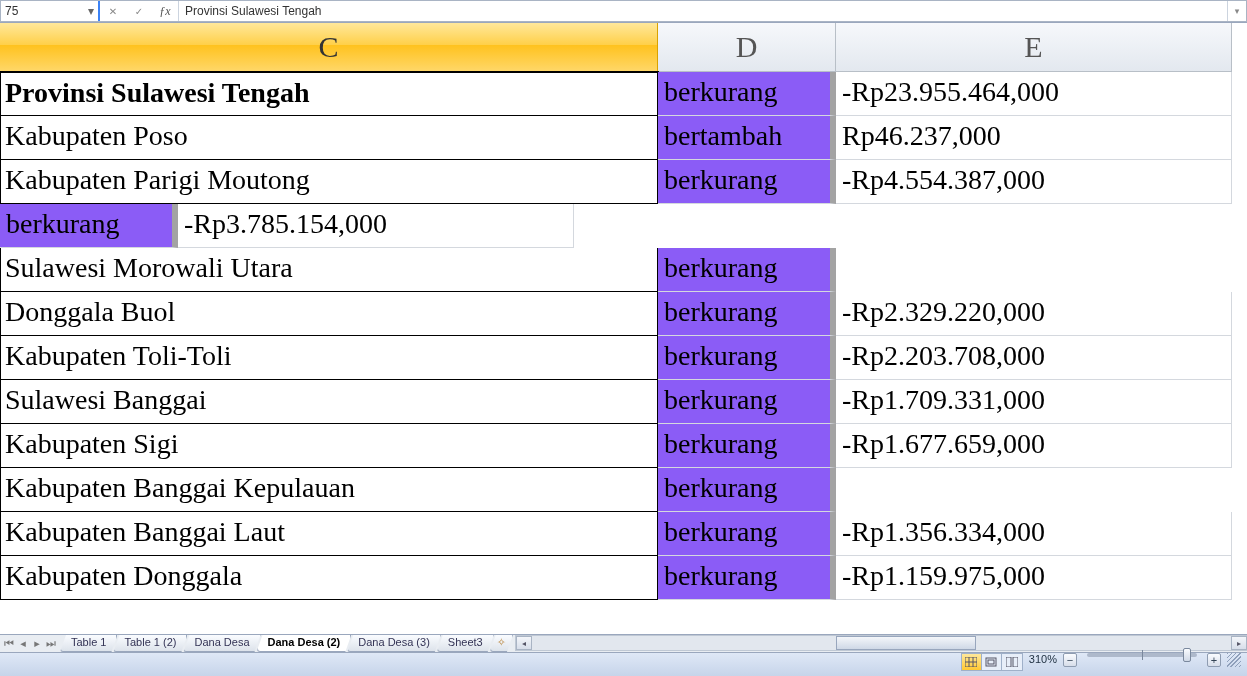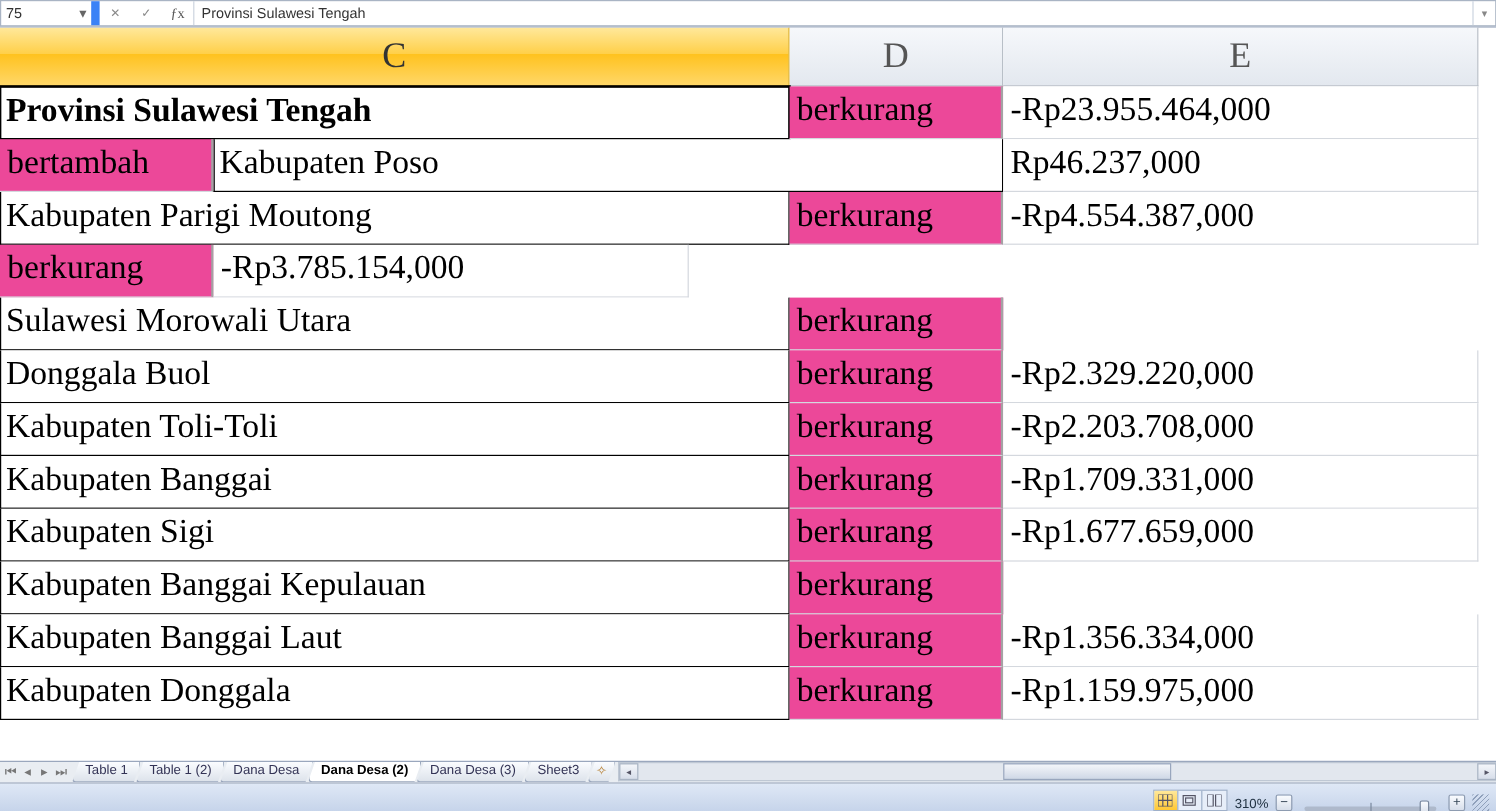--- a/index.html
+++ b/index.html
@@ -1,25 +1,25 @@
 <!DOCTYPE html>
 <html><head>
 <meta charset="utf-8">
 <style>
   html,body{margin:0;padding:0;width:1247px;height:676px;font-family:"Times New Roman",serif;background:#fff;overflow:hidden}
   *{box-sizing:border-box}
 
   
   .formula-bar{height:22px;border:1px solid #a9b4c4;background:#fff;display:flex;align-items:stretch;font-family:"Segoe UI",Tahoma,sans-serif;font-size:12px;color:#333}
-  .namebox-wrap{display:flex;align-items:center;border-right:7px solid #3b82f6;width:82px}
+  .namebox-wrap{display:flex;align-items:center;border-right:2px solid #3b82f6;width:99px}
   .namebox{flex:1;padding:0 4px;text-align:left}
   .namebox-dd{width:14px;height:20px;display:flex;align-items:center;justify-content:center;color:#666}
   .fb-btns{display:flex;align-items:center;border-right:1px solid #ccd4df}
   .fb-btn{width:26px;height:20px;display:flex;align-items:center;justify-content:center;color:#888}
-  .fb-fx{font-family:"Times New Roman",serif;color:#555}
+  .fb-fx{font-style:italic;font-family:"Times New Roman",serif;color:#555}
   .fb-input{flex:1;padding:0 6px;display:flex;align-items:center;border-right:1px solid #ccd4df}
   .fb-expand{width:18px;display:flex;align-items:center;justify-content:center;color:#888}
 
   
   .grid{position:relative;width:1247px;height:612px;overflow:hidden;border-top:1px solid #9aa7bd}
   .colhdrs{display:flex;height:49px}
   .colhdr{display:flex;align-items:center;justify-content:center;font-size:30px;font-family:"Times New Roman",serif;border-right:1px solid #b8bfc7;border-bottom:1px solid #b8bfc7;user-select:none}
   .colhdr.sel{
     background:linear-gradient(to bottom,#ffe89b 0%,#ffd04a 45%,#ffc21e 46%,#ffd768 100%);
     color:#333;border-right:1px solid #d9a200;border-bottom:1px solid #d9a200;
@@ -29,40 +29,40 @@
     color:#555
   }
   .rows{}
   .row{display:flex;height:44px}
   .cell{height:44px;font-size:28px;line-height:40px;white-space:nowrap;overflow:hidden}
   
   .cC{width:658px;border:1px solid #000;border-top:none;padding:0 6px 0 4px;background:#fff}
   .row:first-child .cC{border-top:1px solid #000}
   .row.active .cC{outline:2px solid #000;outline-offset:-1px}
   
-  .cD{width:178px;border-right:2px solid #a3a3a3;border-bottom:1px solid #d4d8de;padding:0 6px;background:#ec4899}
+  .cD{width:178px;border-right:6px solid #a3a3a3;border-bottom:1px solid #d4d8de;padding:0 6px;background:#8b5cf6}
   .cE{width:396px;border-right:1px solid #d4d8de;border-bottom:1px solid #d4d8de;padding:0 8px 0 6px;background:#fff}
   .bold{font-weight:bold}
 
   
   .tabs-bar{position:absolute;left:0;right:0;bottom:24px;height:18px;background:#e9edf2;border-top:1px solid #9aa7bd;display:flex;align-items:stretch;font-family:Tahoma,sans-serif;font-size:11px;color:#123}
   .tab-nav{display:flex;align-items:center;padding:0 2px;gap:0}
   .tab-nav span{width:14px;text-align:center;color:#777;cursor:default}
   .tab-scroll{display:flex;align-items:flex-end;flex:0 0 auto}
   .tab{position:relative;height:17px;padding:1px 10px 0 10px;margin-right:-4px;background:linear-gradient(to bottom,#fafcff,#dde3eb);border:1px solid #9aa7bd;border-top:none;border-radius:0 0 3px 3px;clip-path:polygon(6px 0,100% 0,calc(100% - 6px) 100%,0 100%);color:#335}
   .tab.active{background:#fff;font-weight:bold;color:#000;z-index:2}
   .tab.new{padding:1px 6px;color:#b9843a}
   .hscroll{flex:1;margin-left:6px;position:relative;background:#e2e7ee;border:1px solid #bfc8d4;border-right:none;height:16px}
   .hscroll .btn{position:absolute;top:0;width:16px;height:14px;background:linear-gradient(#f4f6fa,#d7deea);border:1px solid #a9b4c4;display:flex;align-items:center;justify-content:center;font-size:8px;color:#556}
   .hscroll .btn.l{left:0}
   .hscroll .btn.r{right:0}
   .hscroll .thumb{position:absolute;top:0;height:14px;background:linear-gradient(#f4f6fa,#cfd8e6);border:1px solid #98a6bd}
 
   
-  .status{position:absolute;left:0;right:0;bottom:0;height:24px;background:linear-gradient(to bottom,#dfe8f6 0%,#c6d4ea 100%);border-top:1px solid #9aa7bd;display:flex;align-items:flex-end;justify-content:flex-end;padding:0 6px;font-family:Tahoma,sans-serif;font-size:11px;color:#234;gap:6px}
+  .status{position:absolute;left:0;right:0;bottom:0;height:24px;background:linear-gradient(to bottom,#dfe8f6 0%,#c6d4ea 100%);border-top:1px solid #9aa7bd;display:flex;align-items:flex-start;justify-content:flex-end;padding:0 6px;font-family:Tahoma,sans-serif;font-size:11px;color:#234;gap:6px}
   .view-btns{display:flex;border:1px solid #9fb0c9;background:#e7eef9}
   .view-btn{width:20px;height:16px;border-right:1px solid #9fb0c9;display:flex;align-items:center;justify-content:center}
   .view-btn:last-child{border-right:none}
   .view-btn.active{background:linear-gradient(#ffe89b,#ffc833)}
   .zoom-slider{width:110px;height:4px;background:#aeb9cb;position:relative;border-radius:2px;margin:0 4px}
   .zoom-slider .tick{position:absolute;left:50%;top:-3px;width:1px;height:10px;background:#7a889d}
   .zoom-slider .thumb{position:absolute;top:-5px;width:8px;height:14px;background:linear-gradient(#fafcff,#cfd8e6);border:1px solid #7a889d;border-radius:2px}
   .zm-btn{width:14px;height:14px;border:1px solid #8e9cb1;background:linear-gradient(#fafcff,#d7deea);display:flex;align-items:center;justify-content:center;font-size:11px;line-height:1;color:#345;border-radius:2px}
   .resize-grip{width:14px;height:14px;background:repeating-linear-gradient(135deg,#8fa0bb 0 1px,transparent 1px 3px)}
   svg{display:block}
@@ -100,22 +100,22 @@
       <div class="colhdr norm" style="width: 178px;">D</div>
       <div class="colhdr norm" style="width: 396px;">E</div>
     </div>
   <div class="rows" id="rows">
       <div class="row active">
         <div class="cell cC bold">Provinsi Sulawesi Tengah</div>
         <div class="cell cD">berkurang</div>
         <div class="cell cE">-Rp23.955.464,000</div>
       </div>
       <div class="row">
+        <div class="cell cC">Kabupaten Poso</div>
         <div class="cell cD">bertambah</div>
-        <div class="cell cC">Kabupaten Poso</div>
         <div class="cell cE">Rp46.237,000</div>
       </div>
       <div class="row">
         <div class="cell cC">Kabupaten Parigi Moutong</div>
         <div class="cell cD">berkurang</div>
         <div class="cell cE">-Rp4.554.387,000</div>
       </div>
       <div class="row">
         <div class="cell cD">berkurang</div>
         <div class="cell cE">-Rp3.785.154,000</div>
@@ -128,21 +128,21 @@
         <div class="cell cC">Donggala Buol</div>
         <div class="cell cD">berkurang</div>
         <div class="cell cE">-Rp2.329.220,000</div>
       </div>
       <div class="row">
         <div class="cell cC">Kabupaten Toli-Toli</div>
         <div class="cell cD">berkurang</div>
         <div class="cell cE">-Rp2.203.708,000</div>
       </div>
       <div class="row">
-        <div class="cell cC">Kabupaten Banggai</div>
+        <div class="cell cC">Sulawesi Banggai</div>
         <div class="cell cD">berkurang</div>
         <div class="cell cE">-Rp1.709.331,000</div>
       </div>
       <div class="row">
         <div class="cell cC">Kabupaten Sigi</div>
         <div class="cell cD">berkurang</div>
         <div class="cell cE">-Rp1.677.659,000</div>
       </div>
       <div class="row">
         <div class="cell cC">Kabupaten Banggai Kepulauan</div>

